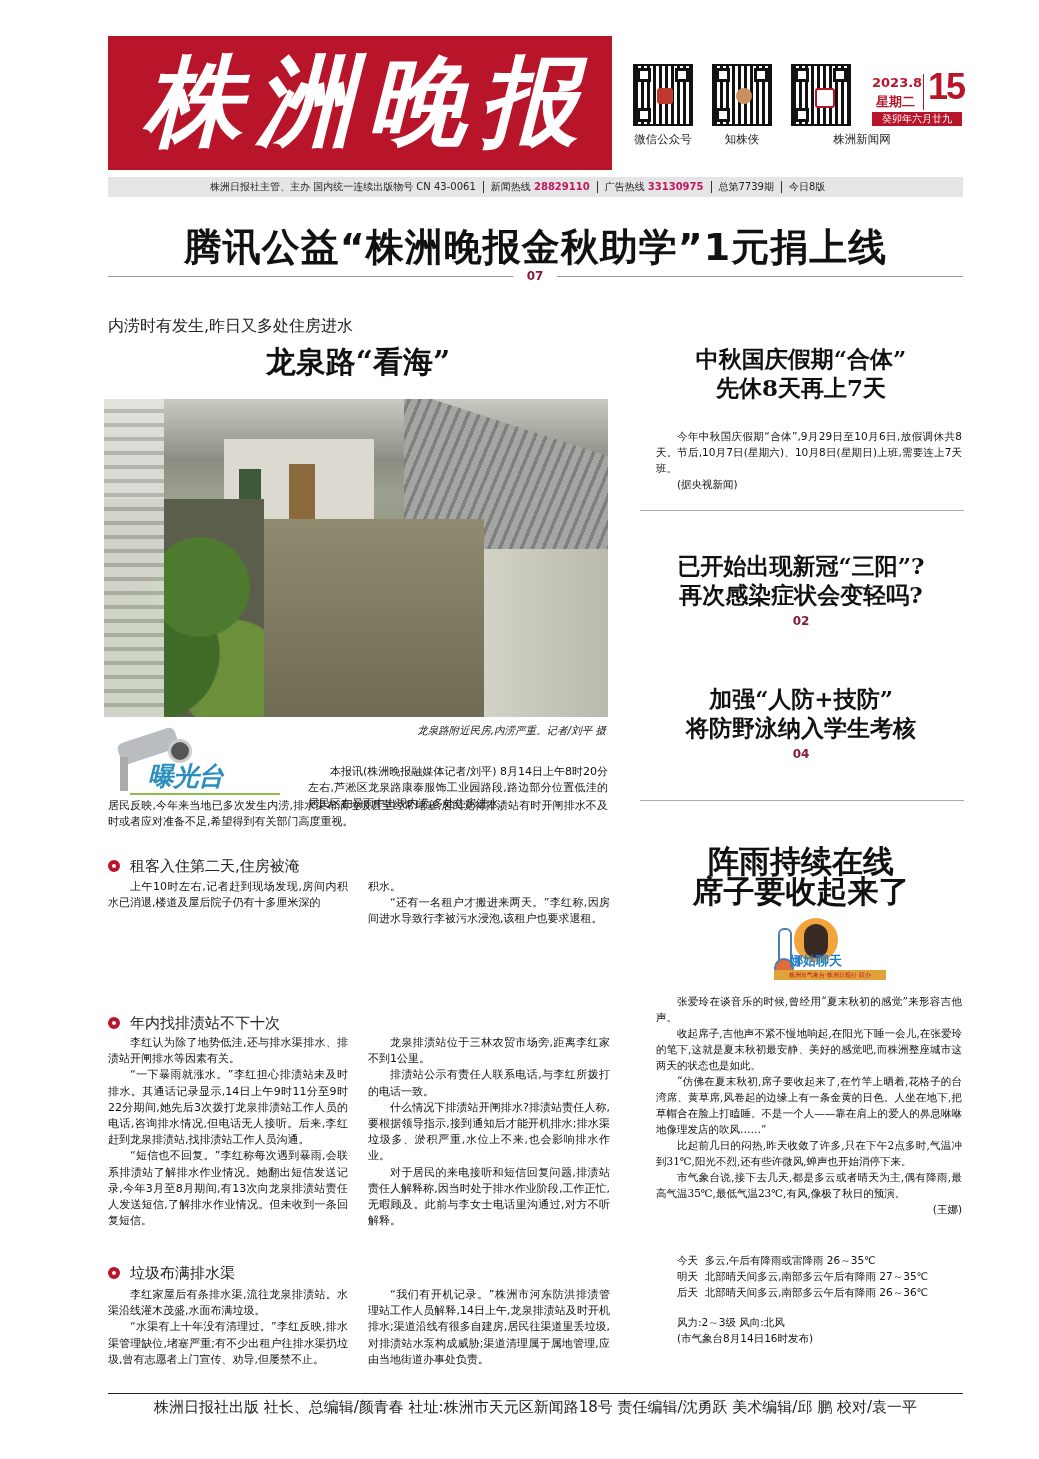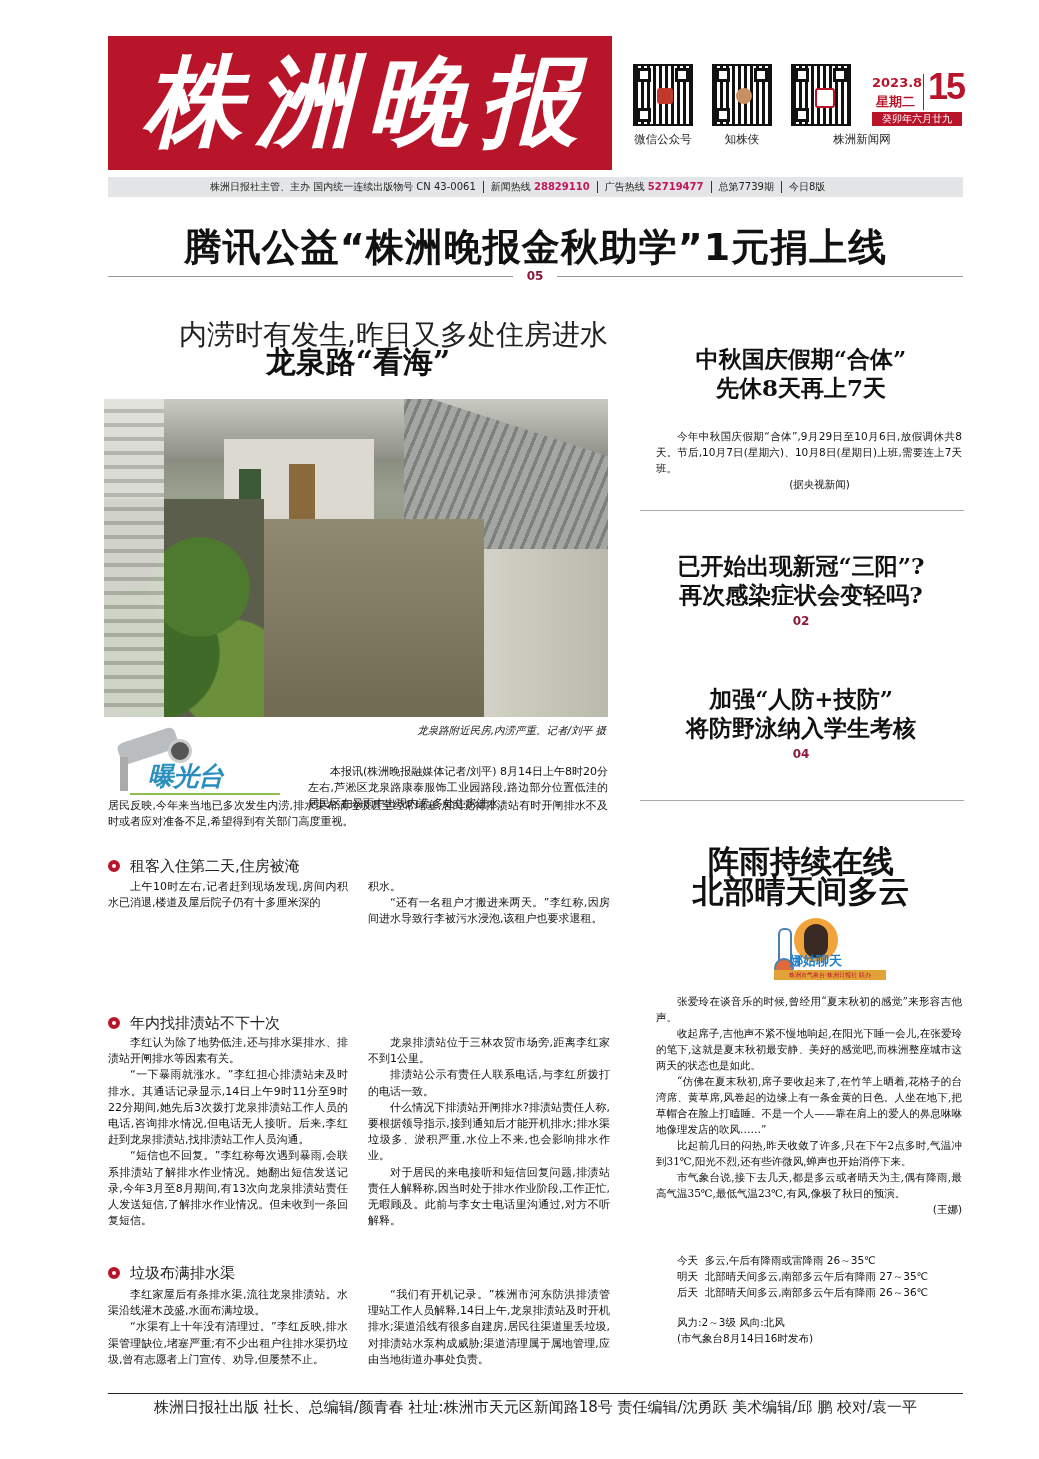--- a/index.html
+++ b/index.html
@@ -36,21 +36,21 @@
   .infobar .inner { position:absolute; left:102px; white-space:nowrap; }
   .infobar .red { color:#c2185b; font-weight:bold; }
   .infobar .sep { display:inline-block; width:1px; height:12px; background:#333;
         margin:0 7px; vertical-align:middle; }
   
   .top-head { left:108px; top:222px; width:855px; text-align:center; font-size:38px;
         font-weight:bold; letter-spacing:1px; font-family:"DejaVu Sans", sans-serif; }
   .rule { height:1px; background:#999; }
   .pageno { font-size:12px; color:#8b1a3a; font-weight:bold; text-align:center; }
   
-  .kicker { left:108px; top:316px; width:500px; text-align:right; font-size:28px; color:#222; }
+  .kicker { left:108px; top:316px; width:500px; text-align:left; font-size:16px; color:#222; }
   .main-title { left:108px; top:342px; width:500px; text-align:center; font-size:30px;
         font-weight:bold; font-family:"DejaVu Serif", serif; }
   
   .photo { left:104px; top:399px; width:504px; height:318px; overflow:hidden;
         background:linear-gradient(180deg,#6d6f66 0%,#9aa08f 30%,#8a8f75 60%,#5c6a45 100%); }
   .photo .sky { position:absolute; left:0; top:0; width:100%; height:60px;
         background:linear-gradient(180deg,#c9cbc3,#8d8f86); }
   .photo .roof { position:absolute; left:300px; top:30px; width:240px; height:200px;
         background:repeating-linear-gradient(110deg,#a4a6a3 0 6px,#7d807c 6px 9px);
         transform:skewY(18deg); }
@@ -125,28 +125,28 @@
 <div class="abs date-ym">2023.8</div>
 <div class="abs date-wd">星期二</div>
 <div class="abs date-sep"></div>
 <div class="abs date-day">15</div>
 <div class="abs lunar">癸卯年六月廿九</div>
 
 <div class="abs infobar">
   <div class="inner">
     <span>株洲日报社主管、主办  国内统一连续出版物号  CN 43-0061</span><span class="sep"></span><span>新闻热线</span>
     <span class="red">28829110</span><span class="sep"></span><span>广告热线</span>
-    <span class="red">52719477</span><span class="sep"></span><span>总第7739期</span><span class="sep"></span><span>今日8版</span>
+    <span class="red">33130975</span><span class="sep"></span><span>总第7739期</span><span class="sep"></span><span>今日8版</span>
   </div>
 </div>
 
 <div class="abs top-head">腾讯公益“株洲晚报金秋助学”1元捐上线</div>
 <div class="abs rule" style="left:108px;top:276px;width:405px"></div>
 <div class="abs rule" style="left:557px;top:276px;width:406px"></div>
-<div class="abs pageno" style="left:513px;top:269px;width:44px">05</div>
+<div class="abs pageno" style="left:513px;top:269px;width:44px">07</div>
 
 <div class="abs kicker">内涝时有发生,昨日又多处住房进水</div>
 <div class="abs main-title">龙泉路“看海”</div>
 
 <div class="abs photo">
   <div class="sky"></div>
     <div class="roof"></div>
     <div class="wall"></div>
   <div class="house"></div>
     <div class="door"></div>
@@ -208,40 +208,40 @@
 <div class="abs body col-r" style="top:1287px">
   <p>“我们有开机记录。”株洲市河东防洪排渍管理站工作人员解释,14日上午,龙泉排渍站及时开机排水;渠道沿线有很多自建房,居民往渠道里丢垃圾,对排渍站水泵构成威胁;渠道清理属于属地管理,应由当地街道办事处负责。</p>
 </div>
 
 <div class="abs rh1" style="top:344px">
   <div>中秋国庆假期“合体”</div>
   <div>先休8天再上7天</div>
 </div>
 <div class="abs body rbody" style="top:428px">
   <p>今年中秋国庆假期“合体”,9月29日至10月6日,放假调休共8天。节后,10月7日(星期六)、10月8日(星期日)上班,需要连上7天班。</p>
-  <p style="text-align:center">(据央视新闻)</p>
+  <p style="text-align:left">(据央视新闻)</p>
 </div>
 <div class="abs rsep" style="top:510px"></div>
 
 <div class="abs rh1" style="top:551px">
   <div>已开始出现新冠“三阳”?</div>
   <div>再次感染症状会变轻吗?</div>
 </div>
 <div class="abs pageno" style="left:636px;top:614px;width:330px">02</div>
 
 <div class="abs rh1" style="top:684px">
   <div>加强“人防+技防”</div>
   <div>将防野泳纳入学生考核</div>
 </div>
 <div class="abs pageno" style="left:636px;top:747px;width:330px">04</div>
 <div class="abs rsep" style="top:800px"></div>
 
 <div class="abs rh1" style="top:846px;font-size:31px;line-height:30px">
   <div>阵雨持续在线</div>
-  <div>北部晴天间多云</div>
+  <div>席子要收起来了</div>
 </div>
 <div class="abs weather-icon">
   <div style="position:absolute;left:8px;top:10px;width:10px;height:36px;border:2px solid #4a7fb0;border-radius:6px;background:#fff"></div>
   <div style="position:absolute;left:4px;top:40px;width:16px;height:16px;border-radius:50%;background:#e06a3a;border:2px solid #4a7fb0"></div>
   <div style="position:absolute;left:24px;top:0;width:44px;height:44px;border-radius:50%;background:#f0a43a"></div>
   <div style="position:absolute;left:34px;top:6px;width:24px;height:34px;border-radius:12px;background:#3a2a24"></div>
   <div style="position:absolute;left:20px;top:34px;font-size:13px;font-weight:bold;color:#1e7fc8">娜姑聊天</div>
   <div style="position:absolute;left:4px;top:52px;width:112px;height:10px;background:#e2a23a;color:#b8142a;font-size:6px;line-height:10px;text-align:center;white-space:nowrap;overflow:hidden">株洲市气象台·株洲日报社 联办</div>
 </div>
 <div class="abs body rbody" style="top:993px;font-family:'DejaVu Serif',serif">

